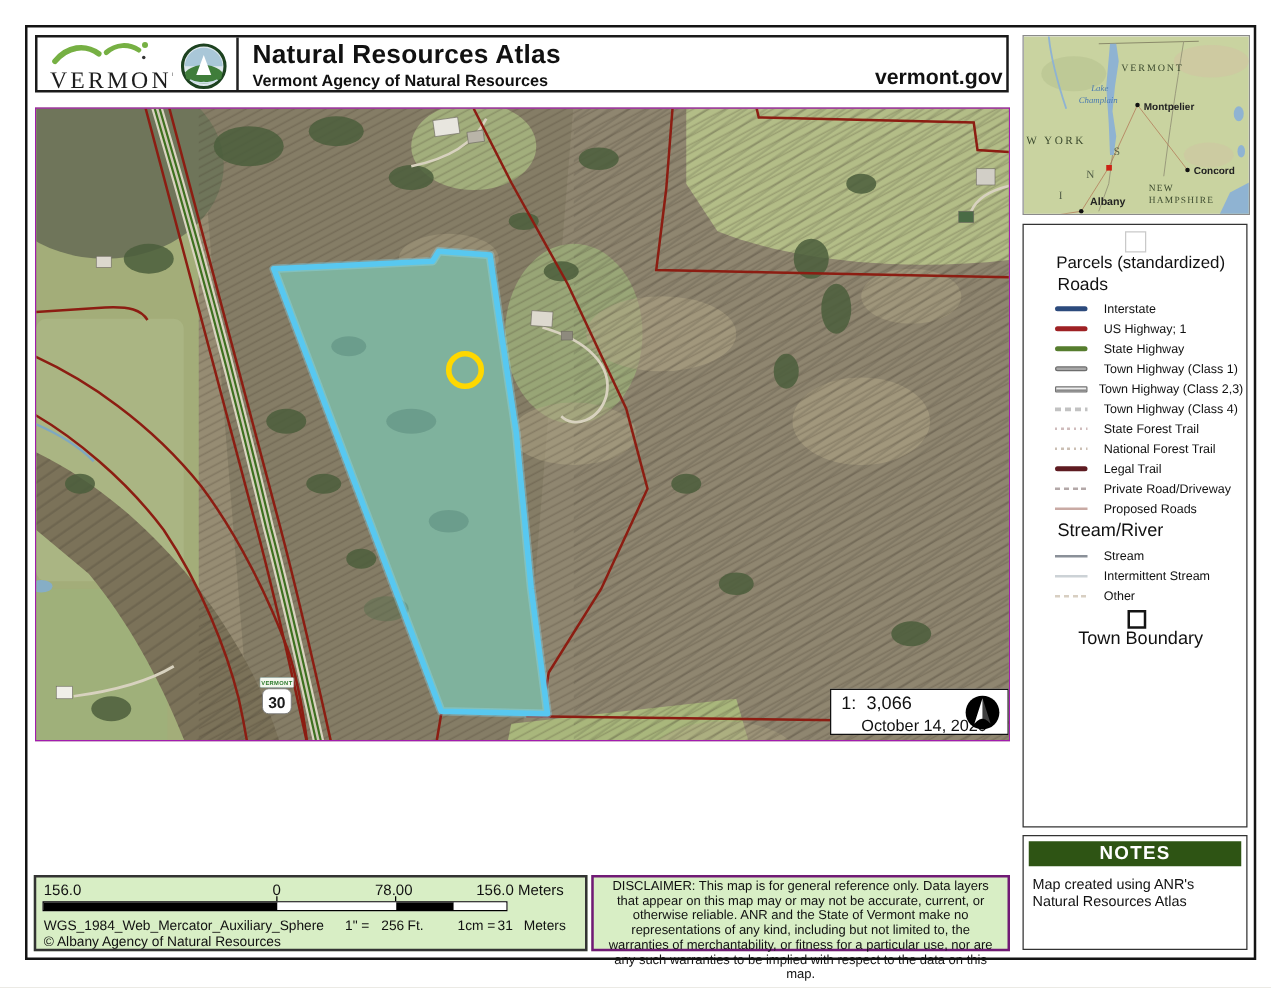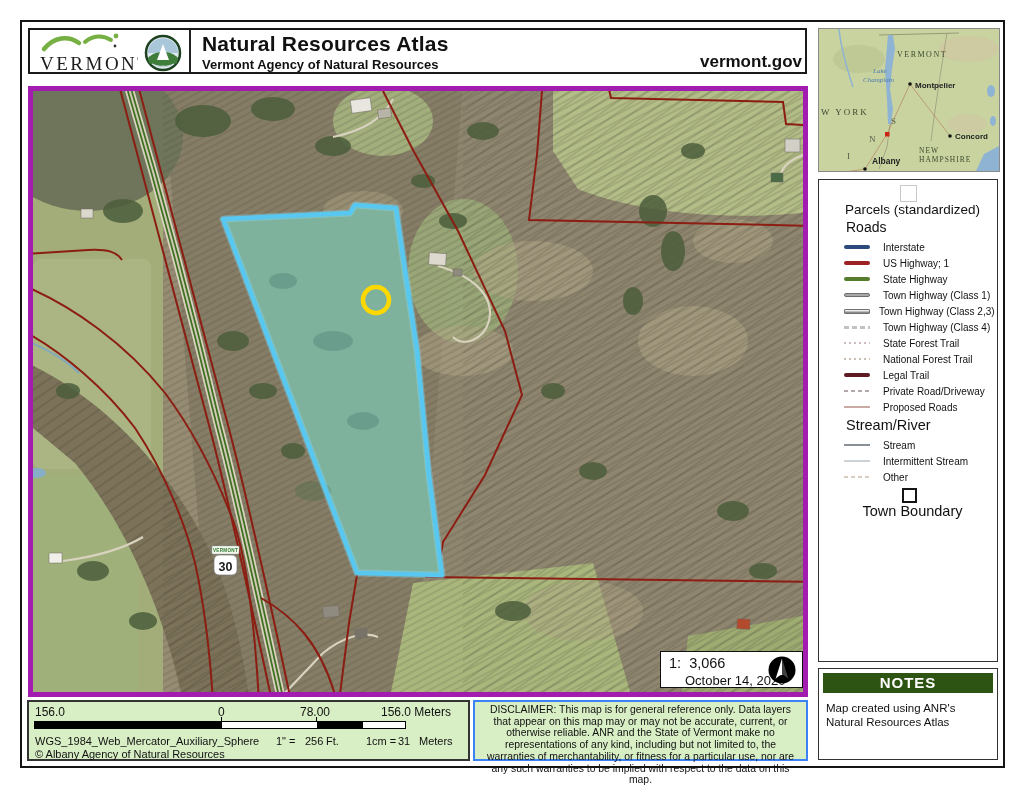--- a/index.html
+++ b/index.html
@@ -15,21 +15,21 @@
   .header-divider { position:absolute; left:159px; top:0; width:0; height:42px; border-left:2px solid #222; }
   .header-titles { position:absolute; left:172px; top:2px; }
   .header-title { font-size:21px; font-weight:bold; color:#111; letter-spacing:0.2px; }
   .header-subtitle { font-size:13px; font-weight:bold; color:#111; margin-top:1px; }
   .site-link { position:absolute; right:3px; top:22px; font-size:17px; font-weight:bold; color:#111; }
 
   
   .inset-box { position:absolute; left:818px; top:28px; width:182px; height:144px; border:1px solid #8a8a8a; overflow:hidden; }
 
   
-  .map-box { position:absolute; left:28px; top:86px; width:780px; height:611px; border:5px solid #a21caf; overflow:hidden; background:#968c73; }
+  .map-box { position:absolute; left:28px; top:86px; width:780px; height:507px; border:1px solid #a21caf; overflow:hidden; background:#968c73; }
   .scale-box { position:absolute; right:0; bottom:4px; width:143px; height:37px; background:#fff; border:1.5px solid #111; }
   .scale-text { position:absolute; left:8px; top:3px; font-size:14.5px; color:#111; white-space:pre; }
   .scale-date { position:absolute; left:24px; top:21px; font-size:13px; color:#111; }
   .north-arrow { position:absolute; right:5px; top:3px; width:30px; height:30px; }
 
   
   .legend-box { position:absolute; left:818px; top:179px; width:180px; height:483px; border:1.5px solid #333; background:#fff; }
   .panel-header { margin:4px; height:20px; background:#2e5414; color:#fff; font-weight:bold; font-size:15px; letter-spacing:1px; text-align:center; line-height:20px; }
   .lg-content { padding:2px 4px 0 4px; }
   .lg-parcel-row, .lg-town-row { display:flex; align-items:center; margin:3px 0 2px 0;flex-direction:column; }
@@ -54,21 +54,21 @@
   .notes-text { font-size:11.5px; color:#111; padding:4px 7px; line-height:14px; }
 
   
   .footerL { position:absolute; left:27px; top:700px; width:443px; height:61px; background:#d8eec5; border:2px solid #333; }
   .footerL span { position:absolute; color:#111; }
   .fl-12 { font-size:12px; }
   .fl-11 { font-size:11px; }
   .sbar { position:absolute; left:5px; top:19px; width:372px; height:8px; border:1px solid #000; display:flex; background:#fff; }
   .sbar div { height:100%; }
   .tick { position:absolute; top:15px; width:1px; height:4px; background:#000; }
-  .disclaimer-box { position:absolute; left:473px; top:700px; width:335px; height:61px; background:#d8eec5; border:2px solid #3b82f6; font-size:10.4px; line-height:11.7px; color:#111; text-align:center; padding:2px 5px; }
+  .disclaimer-box { position:absolute; left:473px; top:700px; width:335px; height:61px; background:#d8eec5; border:2px solid #701a75; font-size:10.4px; line-height:11.7px; color:#111; text-align:center; padding:2px 5px; }
 
   svg text { font-family:"Liberation Sans", sans-serif; }
   .serif { font-family:"Liberation Serif", serif; }
 </style>
 </head>
 <body>
 
 <div class="page">
   <div class="outer-border"></div>
 

